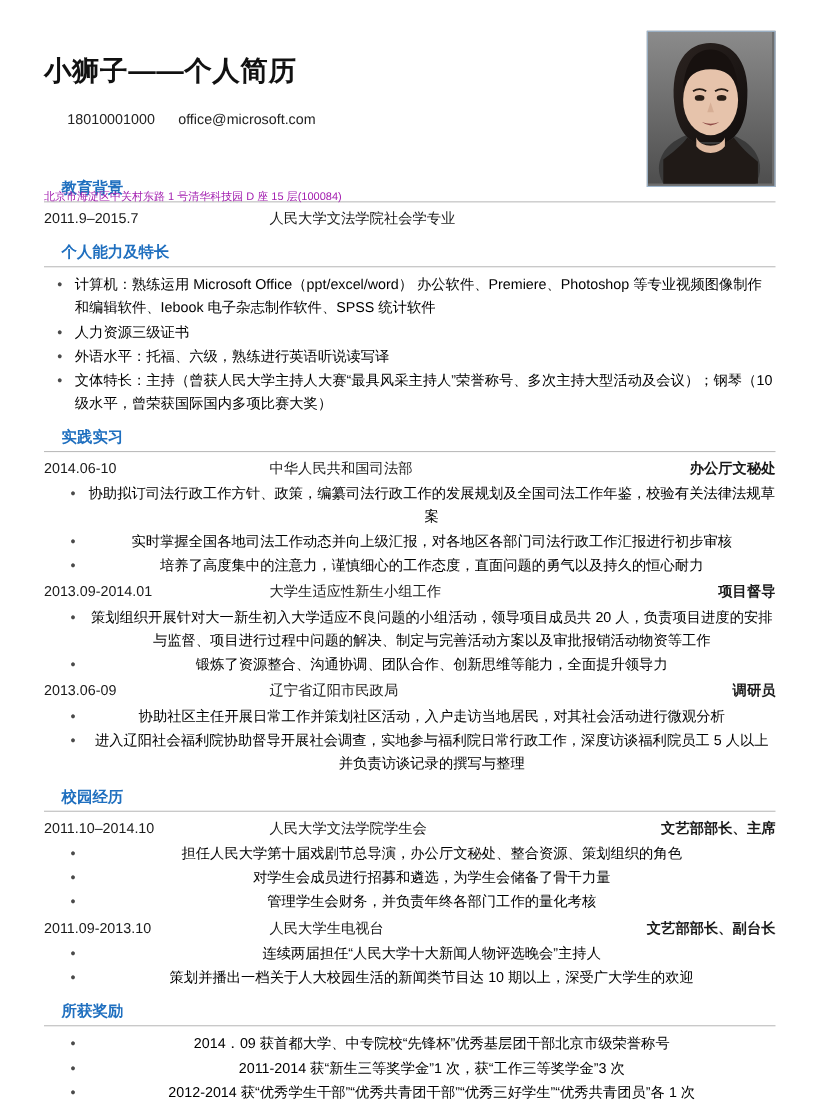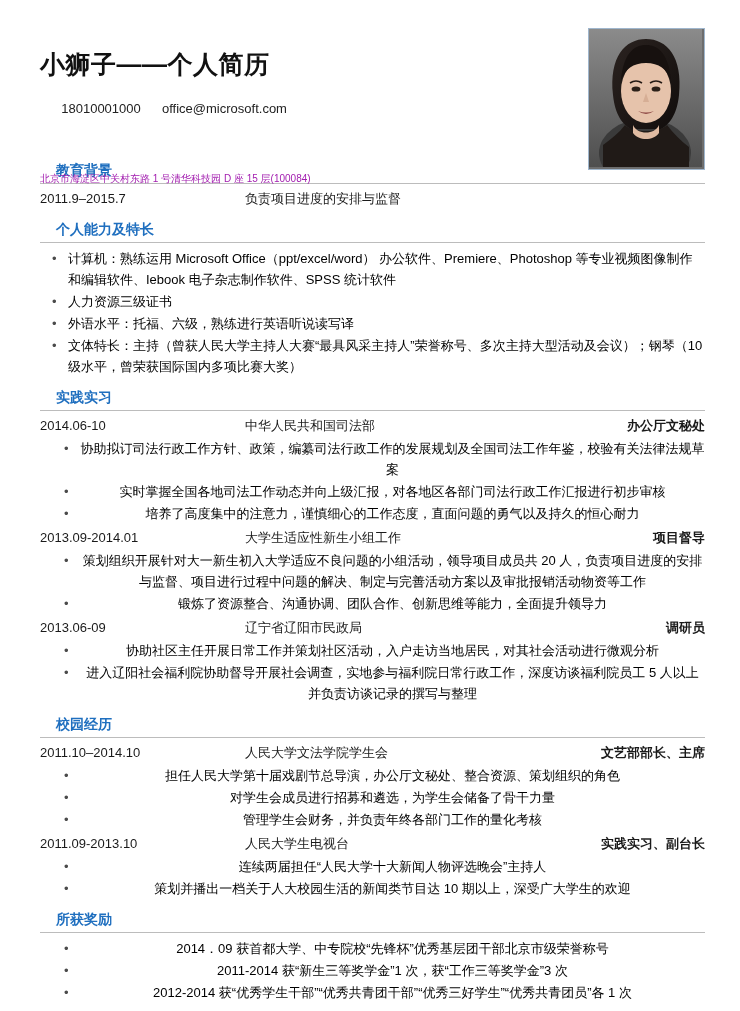--- a/index.html
+++ b/index.html
@@ -167,21 +167,21 @@
           <path d="M44 96 C48 106 66 106 70 96 L70 104 C64 112 50 112 44 104 Z" fill="#e0bba2"></path>
         </svg>
       </div>
     </div>
 
     <div>
       <div class="section-title">教育背景</div>
       <div class="section-rule"></div>
       <div class="row">
         <span class="c1">2011.9–2015.7</span>
-        <span class="c2">负责项目进度的安排与监督</span>
+        <span class="c2">人民大学文法学院社会学专业</span>
       </div>
     </div>
 
     <div>
       <div class="section-title">个人能力及特长</div>
       <div class="section-rule"></div>
       <ul class="bullets skills">
         <li>计算机：熟练运用 Microsoft Office（ppt/excel/word） 办公软件、Premiere、Photoshop 等专业视频图像制作和编辑软件、Iebook 电子杂志制作软件、SPSS 统计软件</li>
         <li>人力资源三级证书</li>
         <li>外语水平：托福、六级，熟练进行英语听说读写译</li>
@@ -245,21 +245,21 @@
           <li>担任人民大学第十届戏剧节总导演，办公厅文秘处、整合资源、策划组织的角色</li>
           <li>对学生会成员进行招募和遴选，为学生会储备了骨干力量</li>
           <li>管理学生会财务，并负责年终各部门工作的量化考核</li>
         </ul>
       </div>
 
       <div class="exp-block">
         <div class="row">
           <span class="c1">2011.09-2013.10</span>
           <span class="c2">人民大学生电视台</span>
-          <span class="c3">实践实习、副台长</span>
+          <span class="c3">文艺部部长、副台长</span>
         </div>
         <ul class="bullets indent">
           <li>连续两届担任“人民大学十大新闻人物评选晚会”主持人</li>
           <li>策划并播出一档关于人大校园生活的新闻类节目达 10 期以上，深受广大学生的欢迎</li>
         </ul>
       </div>
     </div>
 
     <div>
       <div class="section-title">所获奖励</div>

